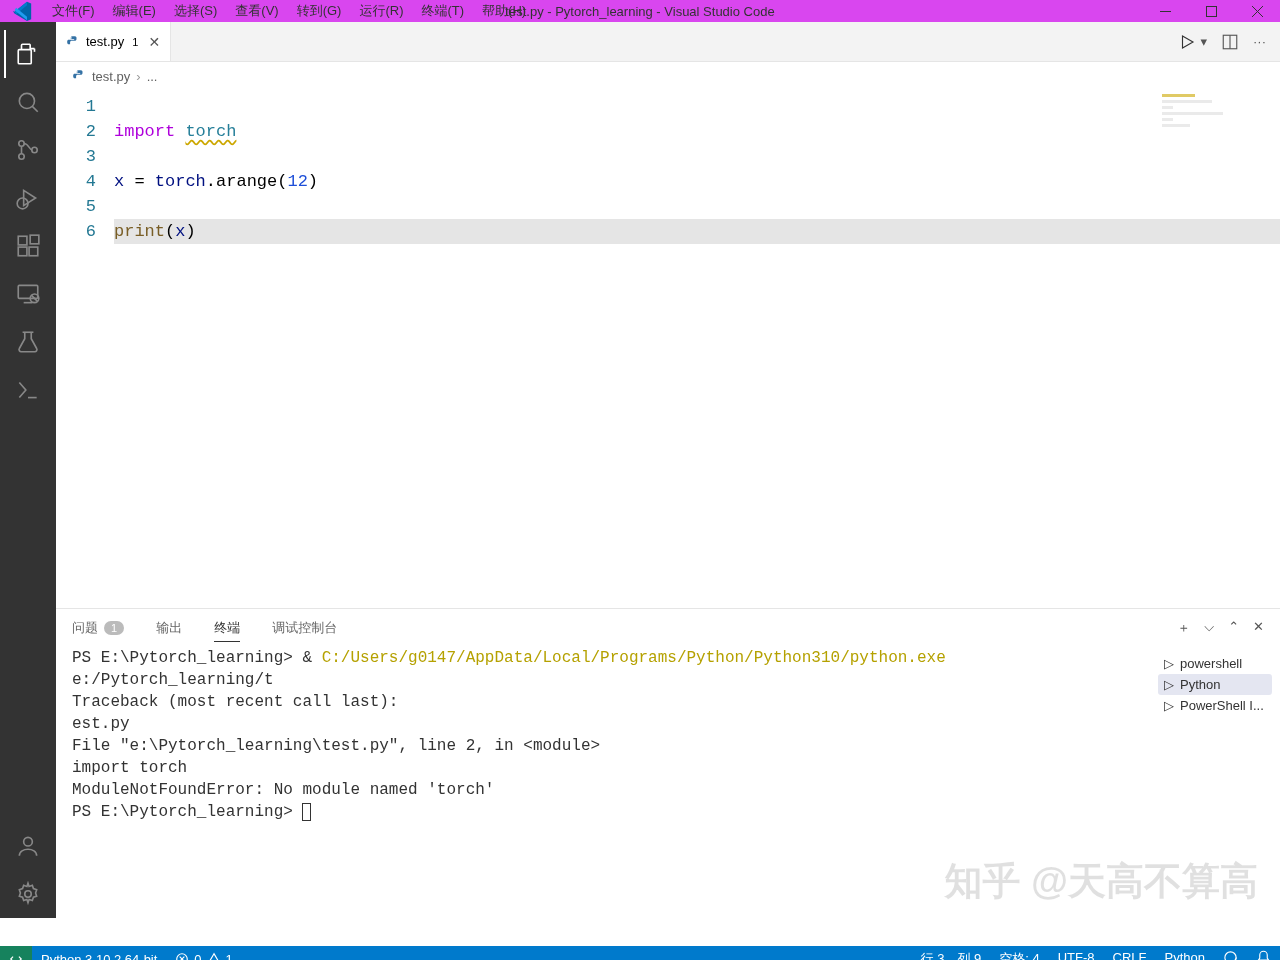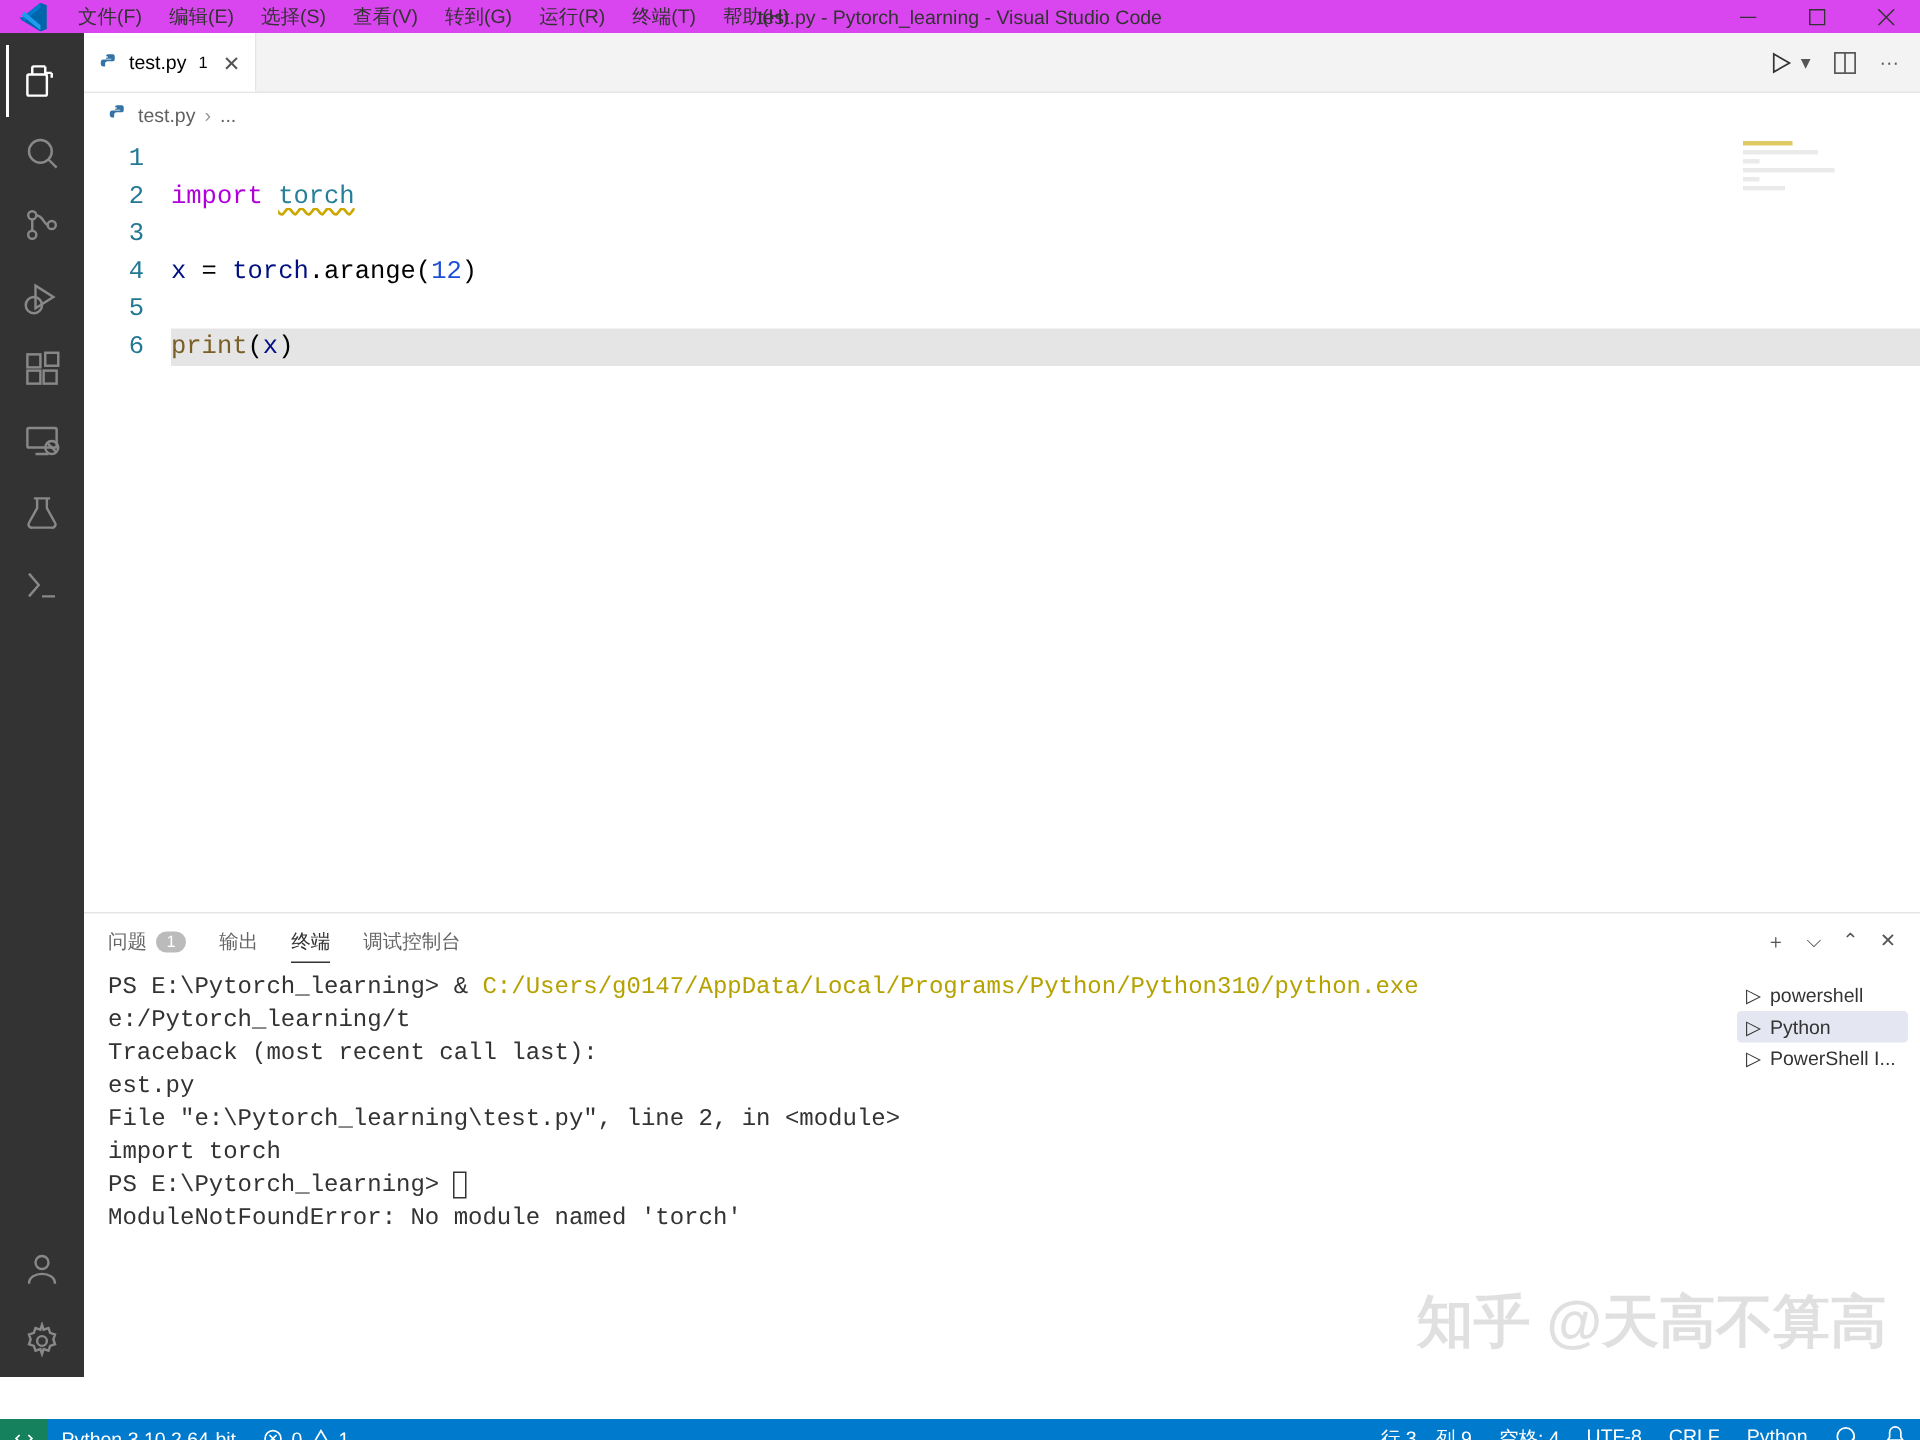--- a/index.html
+++ b/index.html
@@ -33,21 +33,21 @@
 .code .line.current { background: #e5e5e5; }
 .kw { color: #af00db; }
 .fn { color: #795e26; }
 .var { color: #001080; }
 .num { color: #1d4ed8; }
 .mod { color: #267f99; }
 .underline-wavy { text-decoration: underline wavy #cca700; text-underline-offset: 3px; }
 .minimap { position: absolute; top: 4px; right: 8px; width: 110px; height: 100px; opacity: .6; }
 .minimap .ml { height: 3px; margin-bottom: 3px; background: #ddd; }
 .panel { height: 310px; border-top: 1px solid #e5e5e5; display: flex; flex-direction: column; background: #fff; }
-.panel-tabs { height: 38px; display: flex; align-items: center; padding: 0 16px; gap: 22px; font-size: 13px; color: #666; }
+.panel-tabs { height: 38px; display: flex; align-items: center; padding: 0 16px; gap: 32px; font-size: 13px; color: #666; }
 .panel-tabs .ptab { display: flex; align-items: center; gap: 6px; cursor: pointer; padding: 4px 0; }
 .panel-tabs .ptab.active { color: #333; border-bottom: 1px solid #333; }
 .panel-tabs .badge { background: #bbb; color: #fff; border-radius: 10px; font-size: 11px; padding: 1px 7px; }
 .panel-tabs .ptab-actions { margin-left: auto; display: flex; gap: 14px; color: #555; }
 .panel-body { flex: 1; display: flex; }
 .terminal { flex: 1; font-family: Consolas, "Courier New", monospace; font-size: 16px; padding: 0 16px 8px; line-height: 22px; color: #333; overflow: hidden; }
 .terminal .yellow { color: #b5a100; }
 .terminal .cursor { display:inline-block; width: 9px; height: 18px; border: 1px solid #333; vertical-align: text-bottom; }
 .term-sidebar { width: 130px; padding: 6px 8px; font-size: 13px; }
 .term-sidebar .ts-item { display: flex; align-items: center; gap: 6px; padding: 3px 6px; border-radius: 3px; cursor: pointer; color: #333; }
@@ -255,22 +255,22 @@
           <span>✕</span>
         </div>
       </div>
       <div class="panel-body">
         <div class="terminal">
           <div><span>PS E:\Pytorch_learning&gt; &amp; </span><span class="yellow">C:/Users/g0147/AppData/Local/Programs/Python/Python310/python.exe</span><span> e:/Pytorch_learning/t</span></div>
           <div>Traceback (most recent call last):</div>
           <div>est.py</div>
           <div>  File "e:\Pytorch_learning\test.py", line 2, in &lt;module&gt;</div>
           <div>    import torch</div>
+          <div>ModuleNotFoundError: No module named 'torch'</div>
           <div><span>PS E:\Pytorch_learning&gt; </span><span class="cursor"></span></div>
-          <div>ModuleNotFoundError: No module named 'torch'</div>
         </div>
         <div class="term-sidebar">
           <div class="ts-item">
               <span>▷</span>
               <span>powershell</span>
             </div>
           <div class="ts-item active">
               <span>▷</span>
               <span>Python</span>
             </div>

